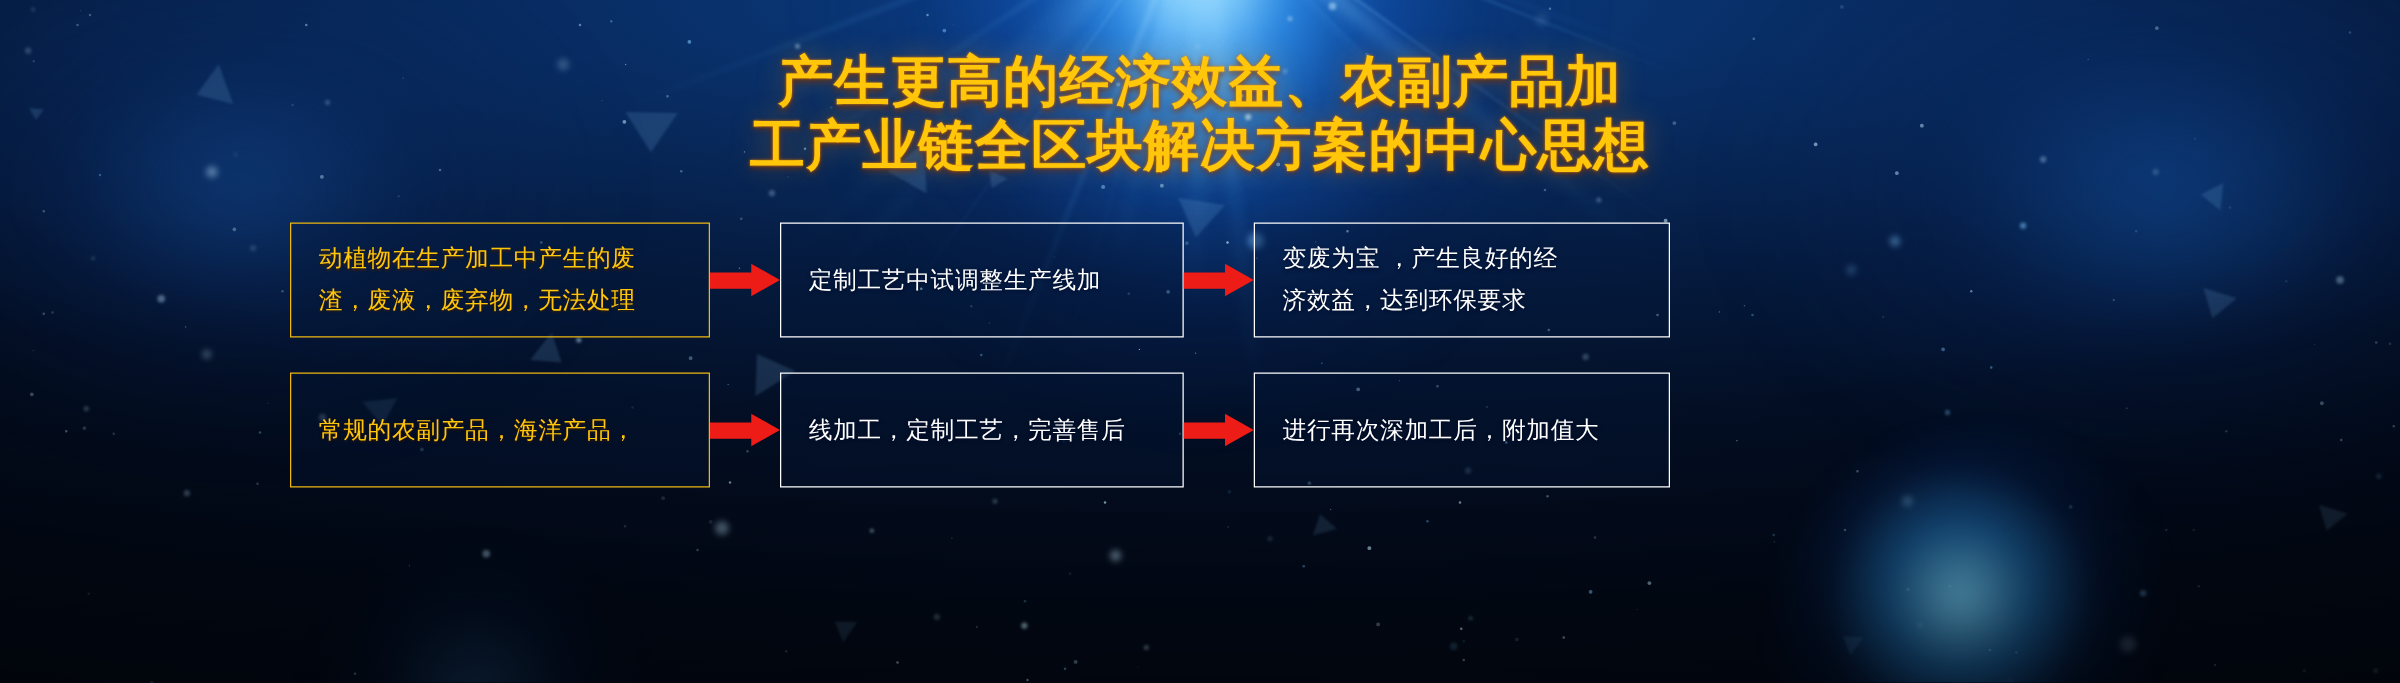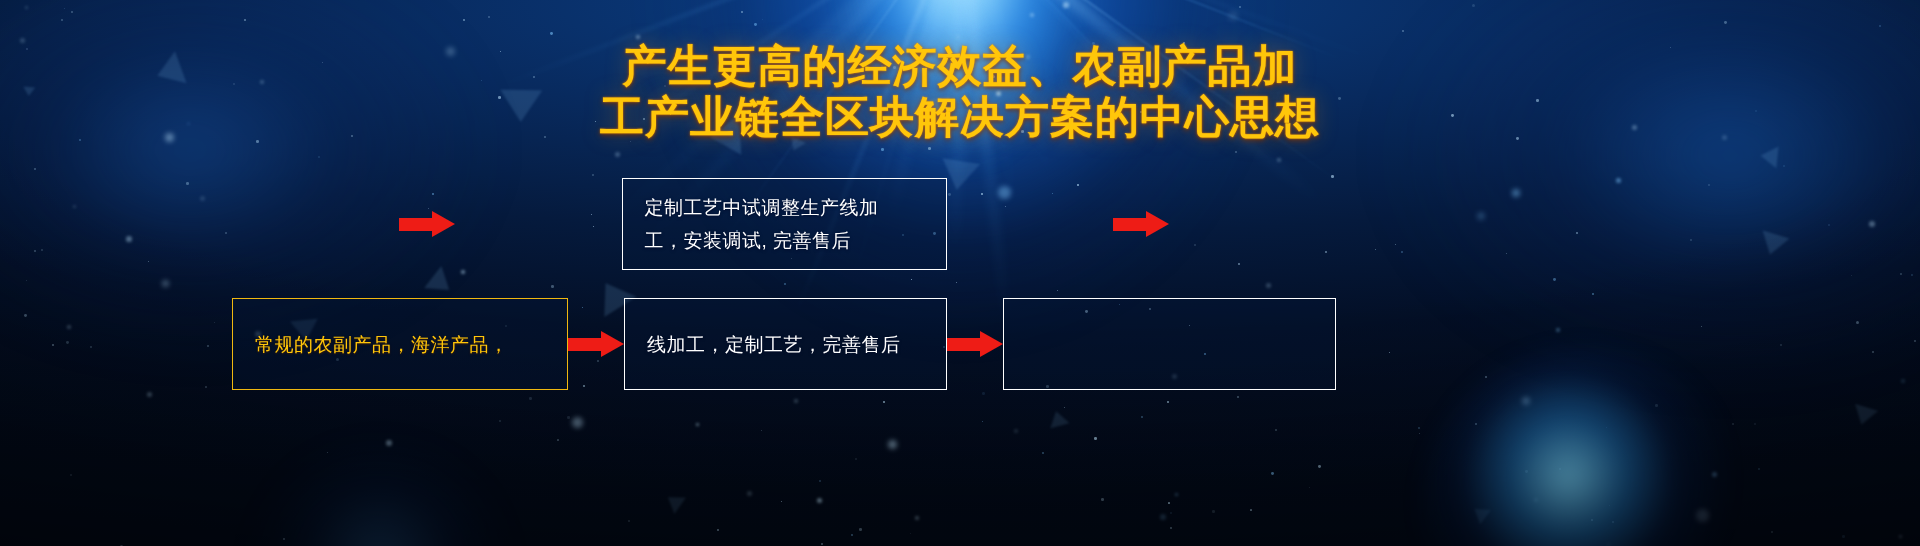--- a/index.html
+++ b/index.html
@@ -377,36 +377,43 @@
   <div class="bg-vignette"></div>
 
   <div class="title">
     <div class="ln">产生更高的经济效益、农副产品加</div>
     <div class="ln">工产业链全区块解决方案的中心思想</div>
   </div>
 
   <div class="flow">
 
     <div class="row">
+      <div class="box gold">
+        <div class="l">动植物在生产加工中产生的废</div>
+        <div class="l">渣，废液，废弃物，无法处理</div>
+      </div>
       <div class="gap">
         <div class="arrow">
           <div class="shaft"></div>
             <div class="head"></div>
         </div>
       </div>
       <div class="box white mid">
         <div class="l">定制工艺中试调整生产线加</div>
-        <div class="l">工，安装调试, 完善售后</div>
       </div>
       <div class="gap">
         <div class="arrow">
           <div class="shaft"></div>
             <div class="head"></div>
         </div>
       </div>
+      <div class="box white right">
+        <div class="l">变废为宝 ，产生良好的经</div>
+        <div class="l">济效益，达到环保要求</div>
+      </div>
     </div>
 
     <div class="row">
       <div class="box gold">
         <div class="l">常规的农副产品，海洋产品，</div>
       </div>
       <div class="gap">
         <div class="arrow">
           <div class="shaft"></div>
             <div class="head"></div>
@@ -415,17 +422,18 @@
       <div class="box white mid">
         <div class="l">线加工，定制工艺，完善售后</div>
       </div>
       <div class="gap">
         <div class="arrow">
           <div class="shaft"></div>
             <div class="head"></div>
         </div>
       </div>
       <div class="box white right">
+        <div class="l">进行再次深加工后，附加值大</div>
       </div>
     </div>
 
   </div>
 </div>
 
 </body></html>

